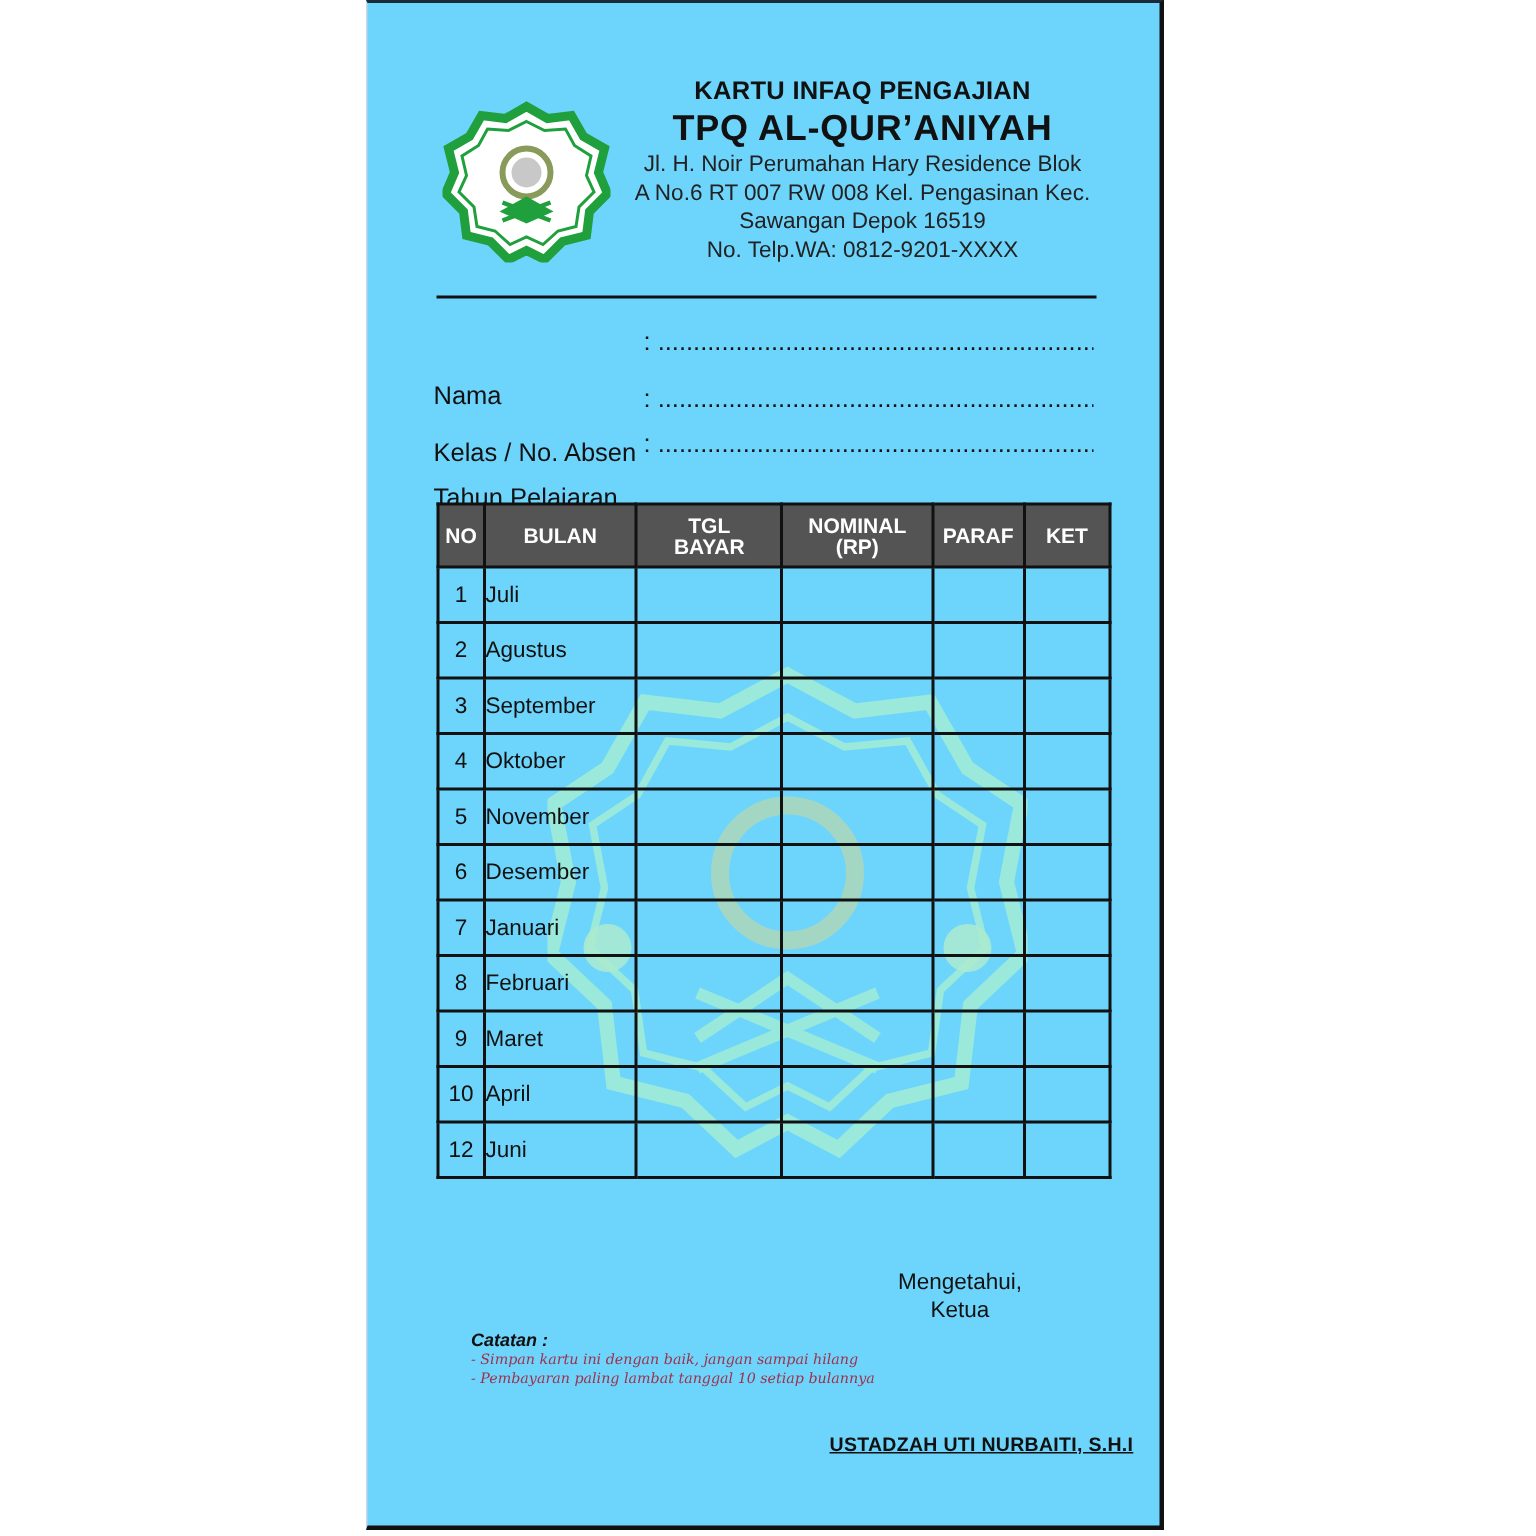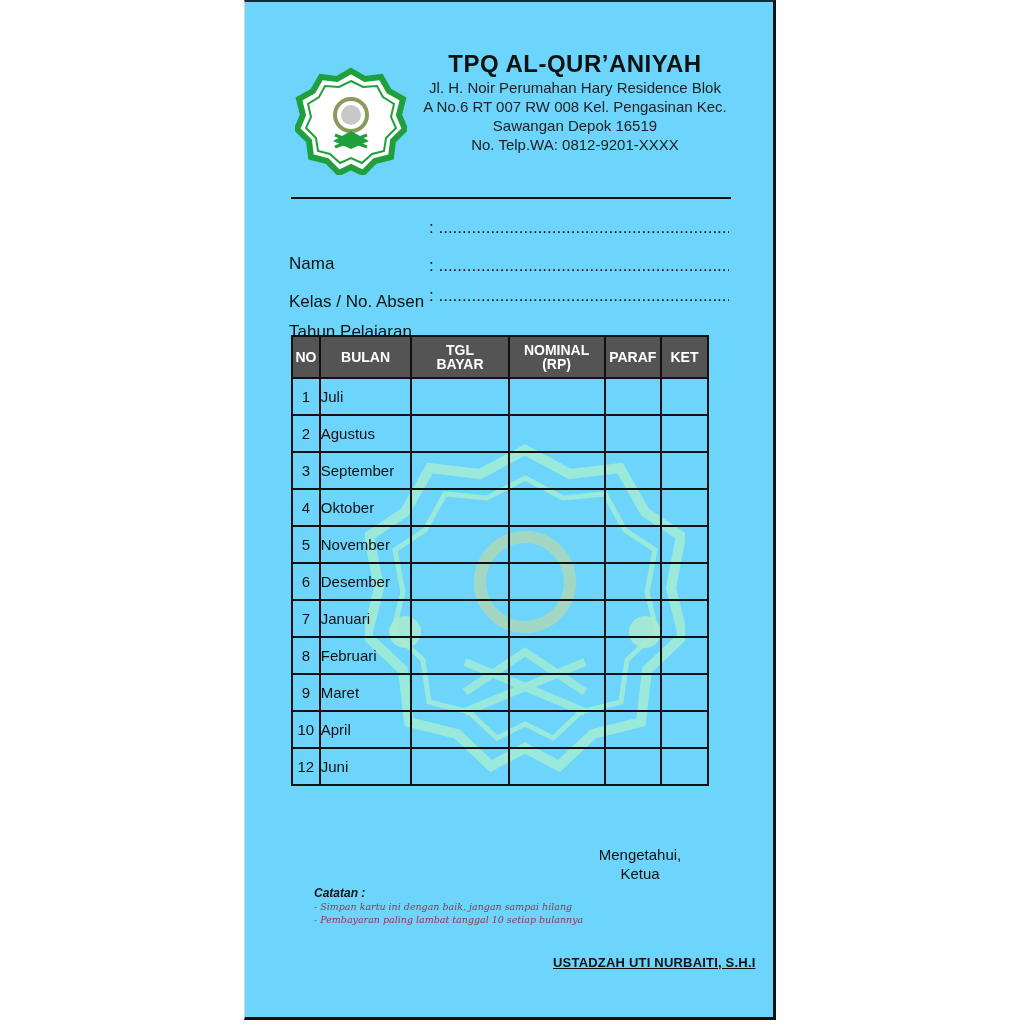--- a/index.html
+++ b/index.html
@@ -23,21 +23,21 @@
   .title-small { font-weight: bold; font-size: 17px; letter-spacing: 0.2px; margin-top: 0; line-height: 22px; }
   .title-big { font-weight: bold; font-size: 24px; line-height: 28px; letter-spacing: 0.5px; }
   .address { font-size: 15px; line-height: 19px; color: #222; }
   .divider { position: absolute; left: 46px; top: 195px; width: 440px; height: 2px; background: #111; }
 
   .field { position: absolute; left: 44px; font-size: 17px; color: #111; width: 440px; height: 22px; }
   .field .lbl { position: absolute; left: 0; top: 0; margin-top: 36px; }
   .field .val { position: absolute; left: 140px; top: 0; width: 300px; white-space: nowrap; overflow: hidden; letter-spacing: 0; }
 
   table.infaq {
-    position: absolute; left: 46px; top: 333px; width: 418px;
+    position: absolute; left: 46px; top: 333px; width: 450px;
     border-collapse: collapse; z-index: 2;
   }
   table.infaq th, table.infaq td { border: 2px solid #111; padding: 0; }
   table.infaq th {
     background: #545454; color: #fff; font-size: 14px; font-weight: bold; height: 40px;
     line-height: 14px; text-align: center;
   }
   table.infaq td { height: 35px; font-size: 15px; color: #111; background: transparent; }
   td.no { text-align: center; }
   td.bulan { padding-left: 5px; }
@@ -59,20 +59,21 @@
   <svg class="logo" viewBox="0 0 112 108">
     <path d="M56 4 L70 12 L86 10 L94 24 L108 32 L104 48 L110 62 L98 74 L96 90 L80 94 L68 106 L56 100 L44 106 L32 94 L16 90 L14 74 L2 62 L8 48 L4 32 L18 24 L26 10 L42 12 Z" fill="#ffffff" stroke="#1fa03c" stroke-width="6"></path>
     <path d="M56 14 L68 20 L82 19 L88 30 L99 37 L96 50 L101 61 L91 71 L89 84 L77 87 L67 96 L56 91 L45 96 L35 87 L23 84 L21 71 L11 61 L16 50 L13 37 L24 30 L30 19 L44 20 Z" fill="#ffffff" stroke="#1fa03c" stroke-width="2"></path>
     <circle cx="56" cy="48" r="16" fill="none" stroke="#8a9a5a" stroke-width="4"></circle>
     <circle cx="56" cy="48" r="10" fill="#c8c8c8"></circle>
     <path d="M38 74 L56 64 L74 74 L56 82 Z" fill="#1fa03c"></path>
     <path d="M40 80 L72 68 M40 68 L72 80" stroke="#1fa03c" stroke-width="3"></path>
   </svg>
 
   <div class="header-text">
+    <div class="title-small">KARTU INFAQ PENGAJIAN</div>
     <div class="title-big">TPQ AL-QUR’ANIYAH</div>
     <div class="address">Jl. H. Noir Perumahan Hary Residence Blok</div>
     <div class="address">A No.6 RT 007 RW 008 Kel. Pengasinan Kec.</div>
     <div class="address">Sawangan Depok 16519</div>
     <div class="address">No. Telp.WA: 0812-9201-XXXX</div>
   </div>
 
   <div class="divider"></div>
 
   <div class="field" style="top:216px">

